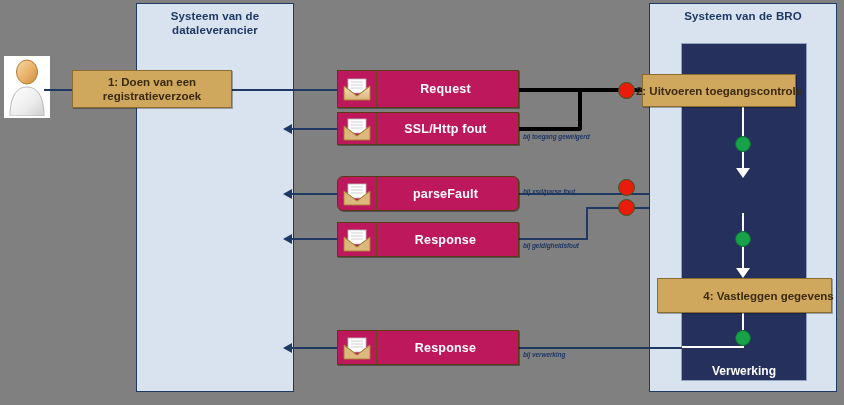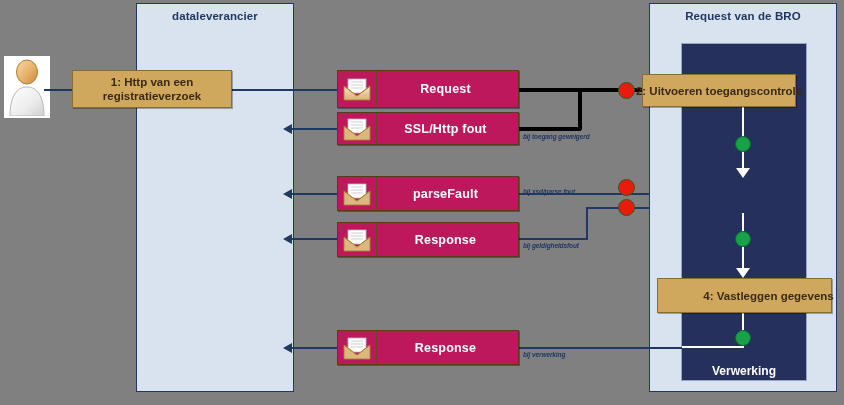--- a/index.html
+++ b/index.html
@@ -141,25 +141,26 @@
   }
   .actor svg{display:block;}
 </style>
 </head>
 <body>
 
 <div class="canvas">
 
   <div class="lane" style="left:136px;top:3px;width:158px;height:389px;"></div>
   <div class="lane-title" style="left:140px;top:9px;width:150px;">
+    <div>Systeem van de</div>
     <div>dataleverancier</div>
   </div>
 
   <div class="lane" style="left:649px;top:3px;width:188px;height:389px;"></div>
-  <div class="lane-title" style="left:653px;top:9px;width:180px;">Request van de BRO</div>
+  <div class="lane-title" style="left:653px;top:9px;width:180px;">Systeem van de BRO</div>
 
   <div class="bro-col" style="left:681px;top:43px;width:126px;height:338px;"></div>
   <div class="bro-col-label" style="left:681px;top:364px;width:126px;text-align:center;">Verwerking</div>
 
   <div class="actor" style="left:4px;top:56px;width:46px;height:62px;">
     <svg width="42" height="58" viewBox="0 0 42 58">
       <defs>
         <linearGradient id="gh" x1="0" y1="0" x2="1" y2="1">
           <stop offset="0%" stop-color="#f6d8a8"></stop>
             <stop offset="55%" stop-color="#e8b169"></stop>
@@ -213,21 +214,21 @@
 
   <div class="dot dot-red" style="left:618px;top:82px;width:17px;height:17px;"></div>
   <div class="dot dot-red" style="left:618px;top:179px;width:17px;height:17px;"></div>
   <div class="dot dot-red" style="left:618px;top:199px;width:17px;height:17px;"></div>
 
   <div class="dot dot-green" style="left:735px;top:136px;width:16px;height:16px;"></div>
   <div class="dot dot-green" style="left:735px;top:231px;width:16px;height:16px;"></div>
   <div class="dot dot-green" style="left:735px;top:330px;width:16px;height:16px;"></div>
 
   <div class="proc" style="left:72px;top:70px;width:160px;height:38px;flex-direction:column;line-height:14px;">
-    <span>1: Http van een</span>
+    <span>1: Doen van een</span>
     <span>registratieverzoek</span>
   </div>
 
   <div class="proc" style="left:642px;top:74px;width:154px;height:33px;">2: Uitvoeren toegangscontrole</div>
 
 
   <div class="proc" style="left:657px;top:278px;width:175px;height:35px;padding-left:48px;">4: Vastleggen gegevens</div>
 
   <div class="msg" style="left:337px;top:70px;width:182px;height:38px;">
     <span class="env">
@@ -256,21 +257,21 @@
         <line x1="8" y1="5" x2="20" y2="5" stroke="#cfcfcf" stroke-width="1"></line>
         <line x1="8" y1="8" x2="20" y2="8" stroke="#cfcfcf" stroke-width="1"></line>
         <line x1="8" y1="11" x2="20" y2="11" stroke="#cfcfcf" stroke-width="1"></line>
         <path d="M1 9 L14 19 L27 9 L27 23 L1 23 Z" fill="#ddb87e" stroke="#a8802f" stroke-width="0.9"></path>
         <path d="M1 9 L14 19 L27 9" fill="none" stroke="#a8802f" stroke-width="0.9"></path>
       </svg>
     </span>
     <span class="mlabel">SSL/Http fout</span>
   </div>
 
-  <div class="msg" style="left:337px;top:176px;width:182px;height:35px;">
+  <div class="msg" style="left:337px;top:176px;width:182px;height:35px;border-radius:6px;">
     <span class="env">
       <svg width="28" height="24" viewBox="0 0 28 24">
         <rect x="5" y="2" width="18" height="14" fill="#ffffff" stroke="#b9b9b9" stroke-width="0.8"></rect>
         <line x1="8" y1="5" x2="20" y2="5" stroke="#cfcfcf" stroke-width="1"></line>
         <line x1="8" y1="8" x2="20" y2="8" stroke="#cfcfcf" stroke-width="1"></line>
         <line x1="8" y1="11" x2="20" y2="11" stroke="#cfcfcf" stroke-width="1"></line>
         <path d="M1 9 L14 19 L27 9 L27 23 L1 23 Z" fill="#ddb87e" stroke="#a8802f" stroke-width="0.9"></path>
         <path d="M1 9 L14 19 L27 9" fill="none" stroke="#a8802f" stroke-width="0.9"></path>
       </svg>
     </span>

